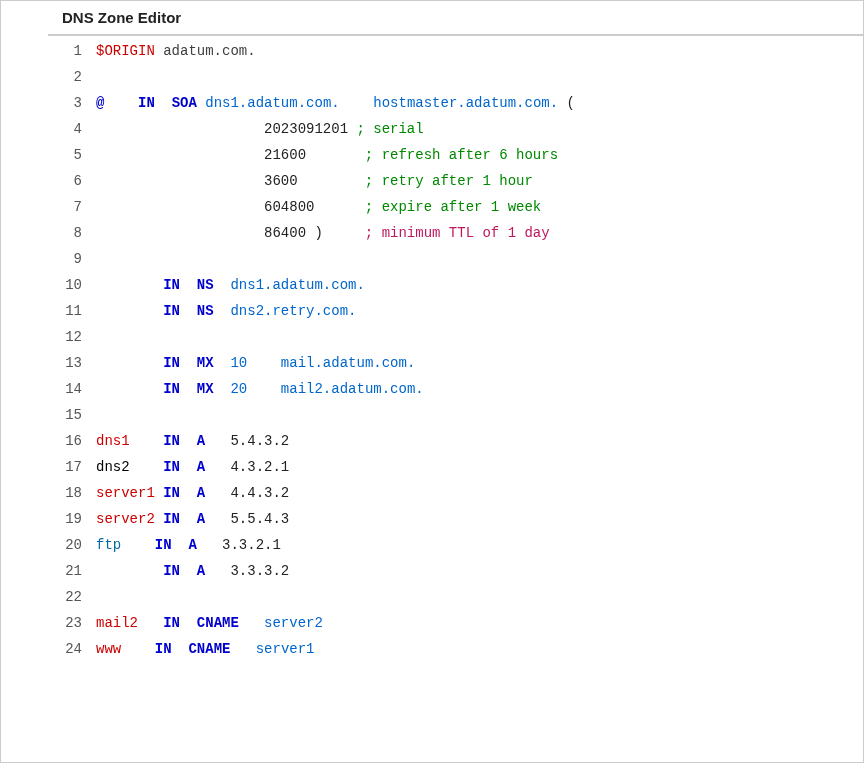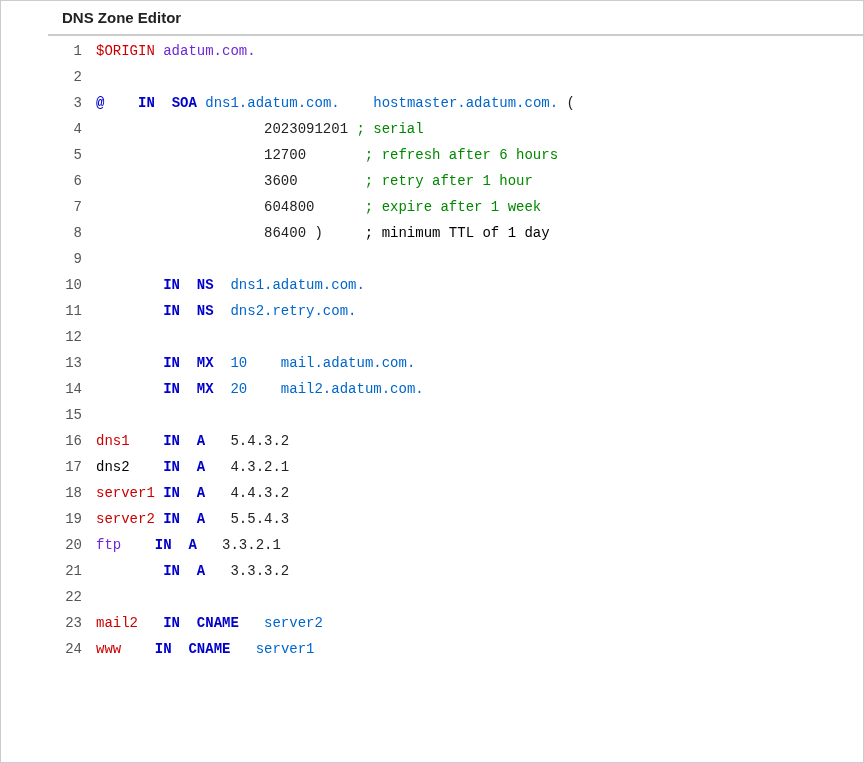--- a/index.html
+++ b/index.html
@@ -53,48 +53,48 @@
 </head>
 <body>
 
 <div class="window">
   <div class="title-bar">
     <span>DNS Zone Editor</span>
   </div>
   <div class="editor" id="editor">
   <div class="line">
         <div class="line-num">1</div>
-        <div class="line-content"><span style="color: rgb(204, 0, 0);">$ORIGIN</span><span style="color: #6d28d9;"> adatum.com.</span></div>
+        <div class="line-content"><span style="color: rgb(204, 0, 0);">$ORIGIN</span><span style="color: #404040;"> adatum.com.</span></div>
       </div>
       <div class="line">
         <div class="line-num">2</div>
       </div>
       <div class="line">
         <div class="line-num">3</div>
         <div class="line-content"><span style="color: rgb(0, 0, 204); font-weight: bold;">@</span><span>    </span><span style="color: rgb(0, 0, 204); font-weight: bold;">IN</span><span>  </span><span style="color: rgb(0, 0, 204); font-weight: bold;">SOA</span><span style="color: rgb(0, 102, 204);"> dns1.adatum.com.</span><span style="color: rgb(0, 102, 204);">    hostmaster.adatum.com.</span><span style="color: rgb(34, 34, 34);"> (</span></div>
       </div>
       <div class="line">
         <div class="line-num">4</div>
         <div class="line-content"><span>                    2023091201 </span><span style="color: rgb(0, 136, 0);">; serial</span></div>
       </div>
       <div class="line">
         <div class="line-num">5</div>
-        <div class="line-content"><span>                    12700       </span><span style="color: rgb(0, 136, 0); text-align: right;">; refresh after 6 hours</span></div>
+        <div class="line-content"><span>                    21600       </span><span style="color: rgb(0, 136, 0); text-align: right;">; refresh after 6 hours</span></div>
       </div>
       <div class="line">
         <div class="line-num">6</div>
         <div class="line-content"><span>                    3600        </span><span style="color: rgb(0, 136, 0); margin-top: 15px;">; retry after 1 hour</span></div>
       </div>
       <div class="line">
         <div class="line-num">7</div>
         <div class="line-content"><span>                    604800      </span><span style="color: rgb(0, 136, 0);">; expire after 1 week</span></div>
       </div>
       <div class="line">
         <div class="line-num">8</div>
-        <div class="line-content"><span>                    86400 )     </span><span style="color: #000000; text-align: right;">; minimum TTL of 1 day</span></div>
+        <div class="line-content"><span>                    86400 )     </span><span style="color: #be185d; text-align: right;">; minimum TTL of 1 day</span></div>
       </div>
       <div class="line">
         <div class="line-num">9</div>
         <div class="line-content"> </div>
       </div>
       <div class="line">
         <div class="line-num">10</div>
         <div class="line-content"><span>        </span><span style="color: rgb(0, 0, 204); font-weight: bold;">IN</span><span>  </span><span style="color: rgb(0, 0, 204); font-weight: bold;">NS</span><span style="color: rgb(0, 102, 204);">  dns1.adatum.com.</span></div>
       </div>
       <div class="line">
@@ -128,21 +128,21 @@
       <div class="line">
         <div class="line-num">18</div>
         <div class="line-content"><span style="color: rgb(204, 0, 0);">server1</span><span> </span><span style="color: rgb(0, 0, 204); font-weight: bold;">IN</span><span>  </span><span style="color: rgb(0, 0, 204); font-weight: bold;">A</span><span>   4.4.3.2</span></div>
       </div>
       <div class="line">
         <div class="line-num">19</div>
         <div class="line-content"><span style="color: rgb(204, 0, 0);">server2</span><span> </span><span style="color: rgb(0, 0, 204); font-weight: bold;">IN</span><span>  </span><span style="color: rgb(0, 0, 204); font-weight: bold;">A</span><span>   5.5.4.3</span></div>
       </div>
       <div class="line">
         <div class="line-num">20</div>
-        <div class="line-content"><span style="color: #6d28d9;">ftp</span><span>    </span><span style="color: rgb(0, 0, 204); font-weight: bold;">IN</span><span>  </span><span style="color: rgb(0, 0, 204); font-weight: bold;">A</span><span>   3.3.2.1</span></div>
+        <div class="line-content"><span style="color: #0369a1;">ftp</span><span>    </span><span style="color: rgb(0, 0, 204); font-weight: bold;">IN</span><span>  </span><span style="color: rgb(0, 0, 204); font-weight: bold;">A</span><span>   3.3.2.1</span></div>
       </div>
       <div class="line">
         <div class="line-num">21</div>
         <div class="line-content"><span>        </span><span style="color: rgb(0, 0, 204); font-weight: bold;">IN</span><span>  </span><span style="color: rgb(0, 0, 204); font-weight: bold;">A</span><span>   3.3.3.2</span></div>
       </div>
       <div class="line">
         <div class="line-num">22</div>
       </div>
       <div class="line">
         <div class="line-num">23</div>

